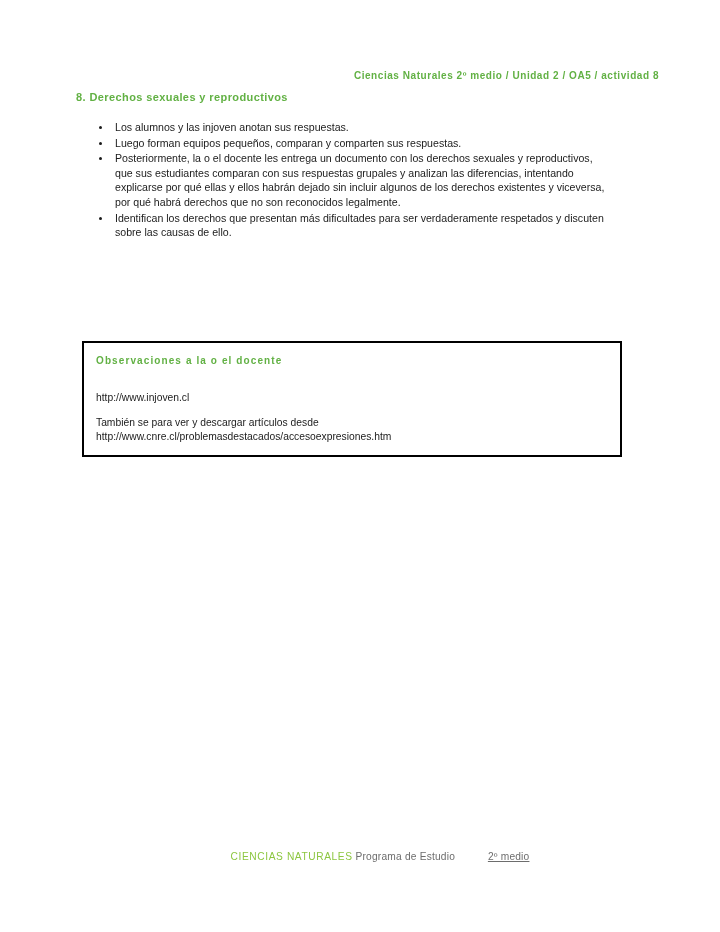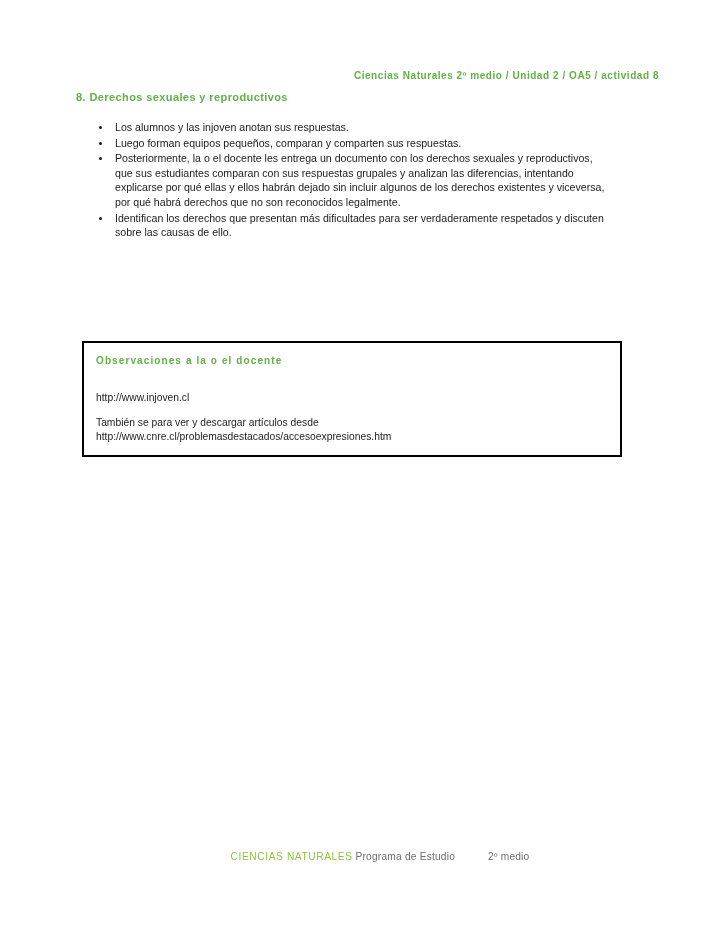--- a/index.html
+++ b/index.html
@@ -125,20 +125,21 @@
     margin-left: 40px;
   }
   .footer-mid {
     color: #6d6d6d;
     letter-spacing: 0.2px;
   }
   .footer-level {
     color: #6d6d6d;
     margin-left: 30px;
     letter-spacing: 0.2px;
+    text-decoration: underline;
   }
 </style>
 </head>
 <body>
 
 <div class="page">
 
   <div class="doc-header">Ciencias Naturales 2º medio / Unidad 2 / OA5 / actividad 8</div>
 
   <div class="activity-title">8. Derechos sexuales y reproductivos</div>

